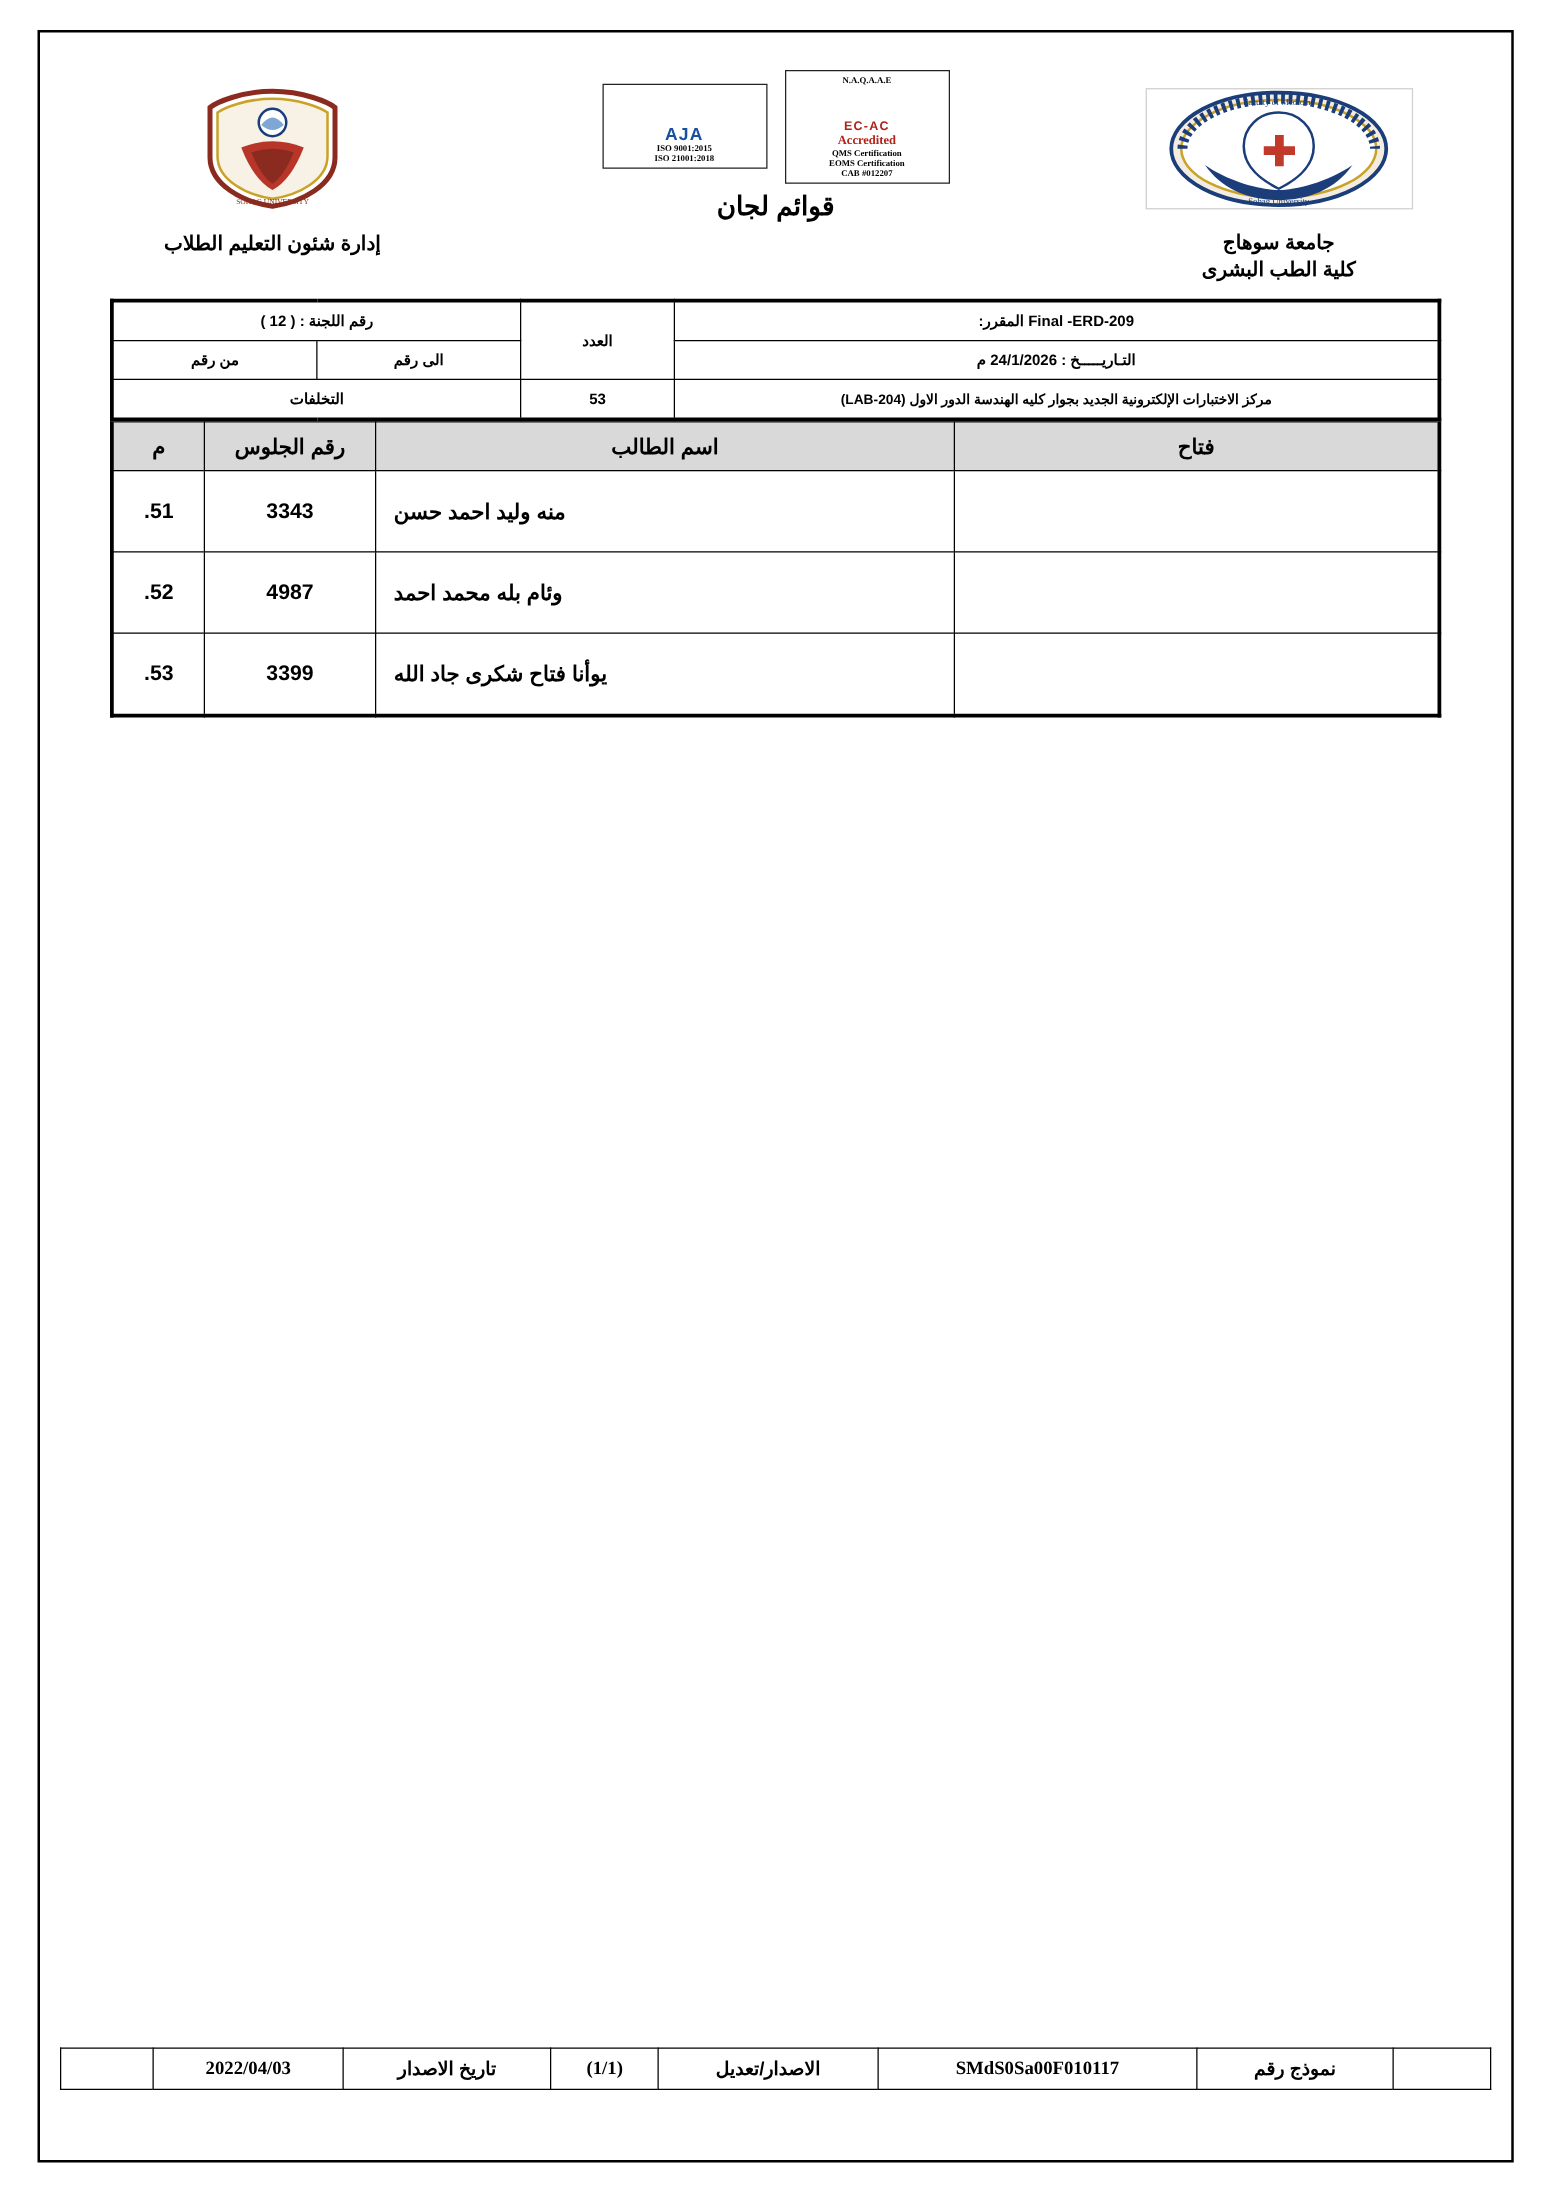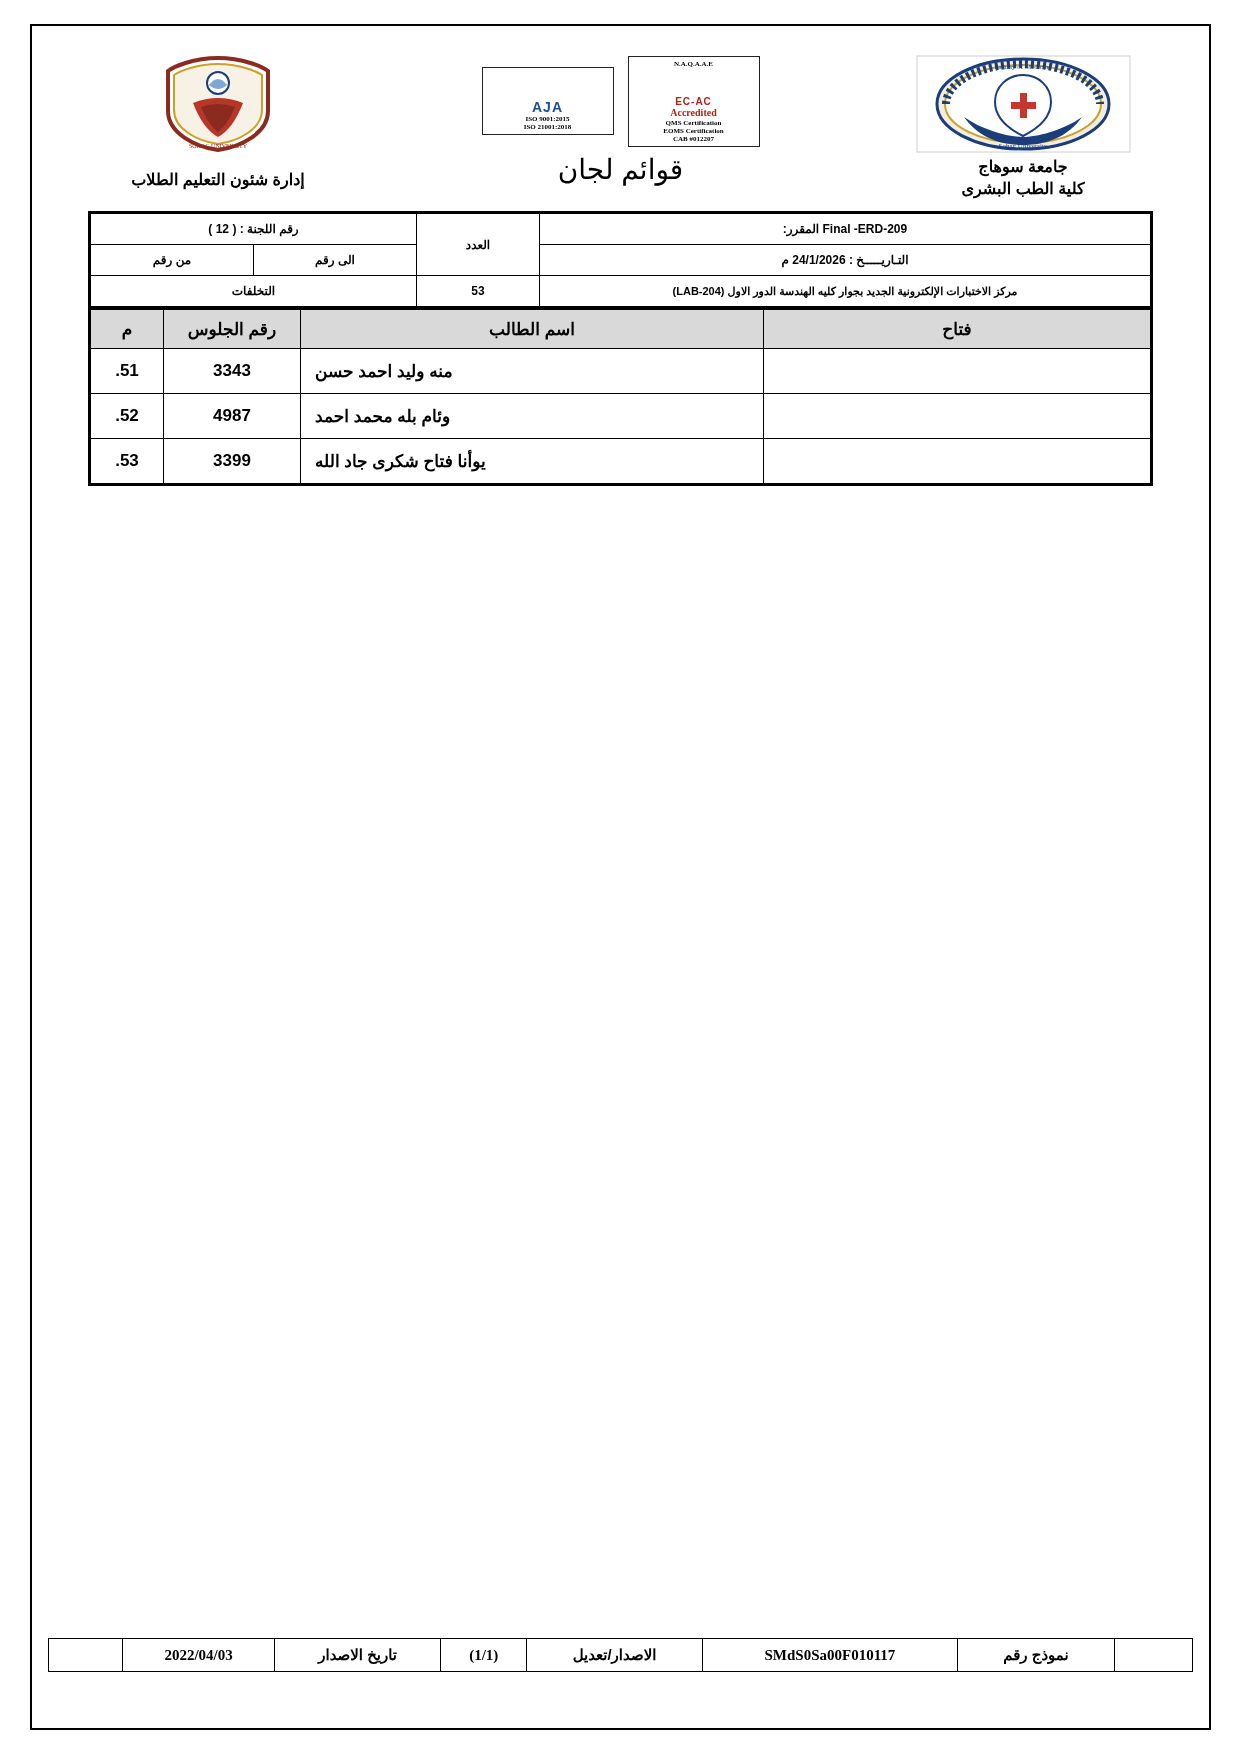--- a/index.html
+++ b/index.html
@@ -42,21 +42,21 @@
     justify-content: space-between;
     gap: 10px;
   }
   .header-right, .header-left {
     width: 260px;
     text-align: center;
   }
   .logo-box {
     width: 225px;
     height: 100px;
-    margin: 0 auto;
+    margin: 15px auto;
     display: flex;
     align-items: center;
     justify-content: center;
     overflow: hidden;
   }
   .uni-name {
     font-size: 16px;
     font-weight: bold;
     line-height: 1.35;
     margin-top: 2px;
@@ -95,22 +95,22 @@
   }
   .accred-box .ared {
     color: #b02418;
     font-size: 10px;
     font-weight: bold;
   }
   .title-lines {
     margin-top: 6px;
   }
   .title-1 {
-    font-size: 28px;
-    font-weight: normal;
+    font-size: 21px;
+    font-weight: bold;
   }
   .title-2 {
     font-size: 23px;
     font-weight: bold;
     margin-top: 2px;
   }
   .dept-line {
     font-size: 16px;
     font-weight: bold;
     margin-top: 16px;
@@ -157,21 +157,21 @@
     font-size: 17px;
     font-weight: bold;
     height: 34px;
     padding: 2px 4px;
   }
   .students-table td {
     border: 1px solid #000;
     font-size: 17px;
     font-weight: bold;
     height: 40px;
-    padding: 2px 8px;
+    padding: 12px 8px;
     text-align: center;
   }
   .students-table td.name {
     text-align: left;
     padding-left: 14px;
   }
   .col-idx { width: 56px; }
   .col-seat { width: 120px; }
   .col-name { width: 440px; }
   .col-sign { }

